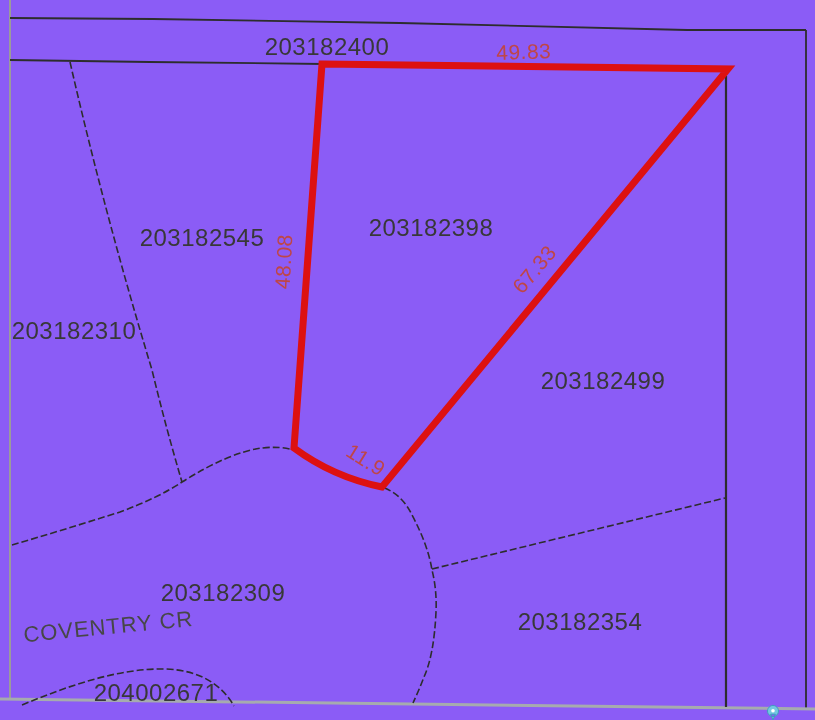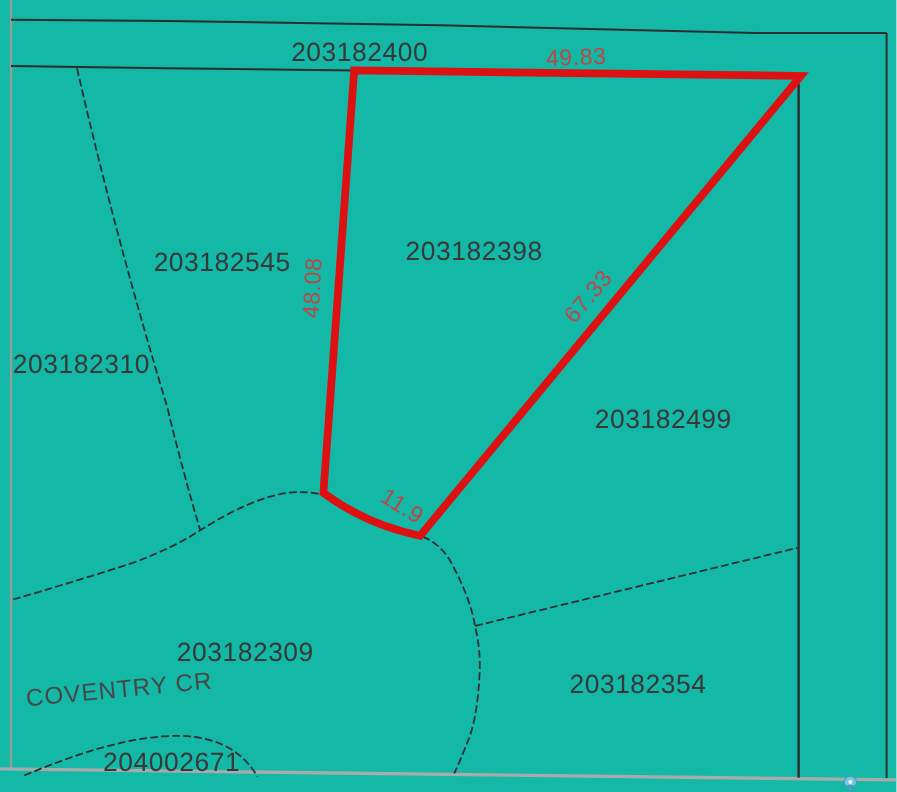--- a/index.html
+++ b/index.html
@@ -5,21 +5,21 @@
   html, body {
     margin: 0;
     padding: 0;
     background: #ffffff;
     font-family: "Liberation Sans", sans-serif;
   }
   .map-canvas {
     position: relative;
     width: 815px;
     height: 720px;
-    background: #14b8a6;
+    background: #8b5cf6;
     overflow: hidden;
   }
   svg { display: block; }
   .boundary {
     stroke: #2d2d2d;
     stroke-width: 1.8;
     fill: none;
   }
   .boundary-dashed {
     stroke: #2d2d2d;

